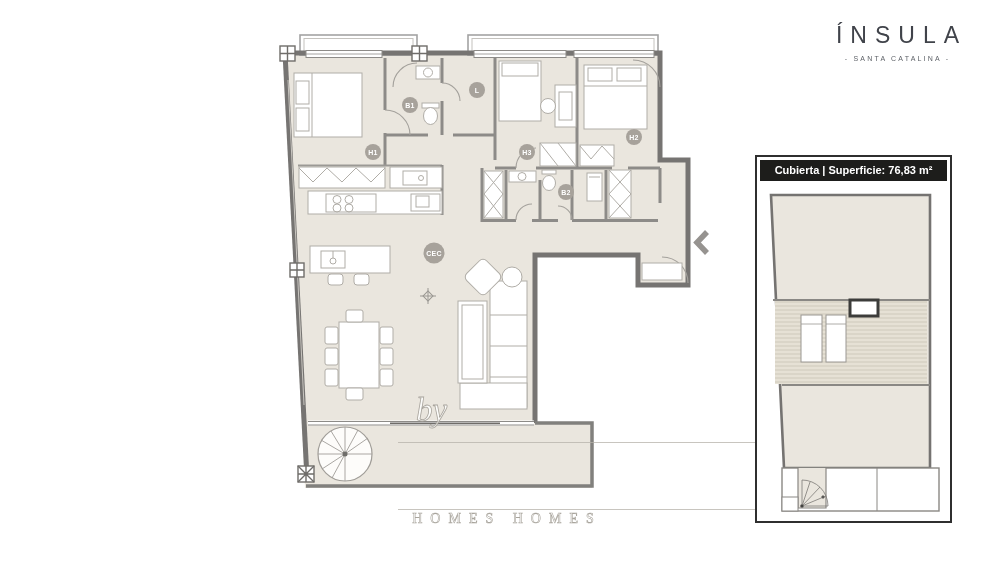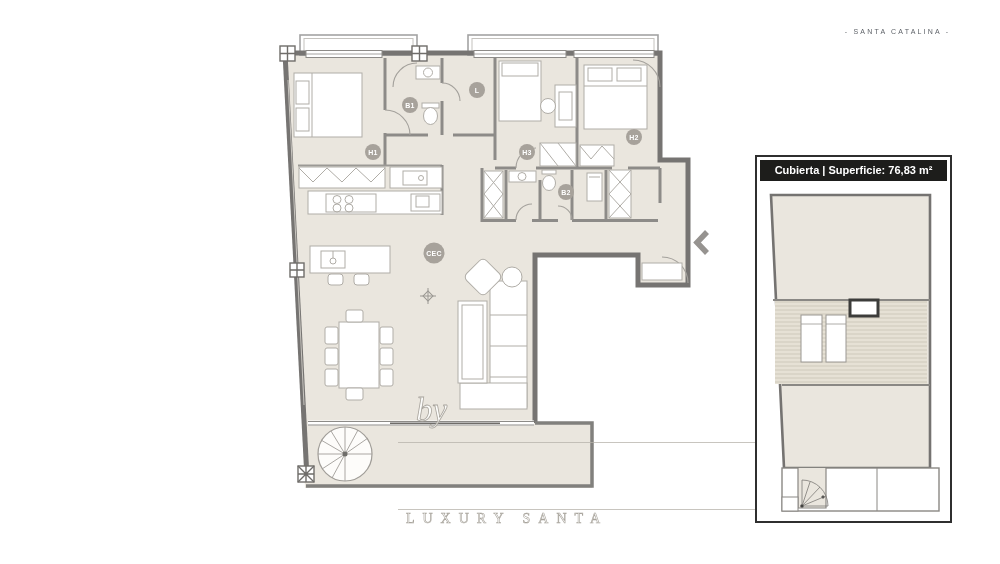--- a/index.html
+++ b/index.html
@@ -45,20 +45,21 @@
   .label-circle{fill:#a7a29b;}
   .label-text{fill:#ffffff;font-family:"Liberation Sans",sans-serif;font-size:7px;
               font-weight:bold;text-anchor:middle;letter-spacing:0.3px;}
 </style>
 </head>
 <body>
 
 <div class="stage">
 
   <div class="brand">
+    <div class="brand-name">ÍNSULA</div>
     <div class="brand-tagline">- SANTA CATALINA -</div>
   </div>
 
   <svg style="position:absolute;left:270px;top:25px;" width="440" height="480" viewBox="0 0 440 480">
 
     <polygon points="15,28 390,28 390,135 418,135 418,260 368,260 368,230 265,230 265,398 322,398 322,463 35,463" fill="#eae6de"></polygon>
 
     <g>
       <rect x="30" y="10" width="117" height="20" fill="#ffffff" stroke="#a3a3a3" stroke-width="1.6"></rect>
       <rect x="34" y="13.5" width="109" height="13.5" fill="none" stroke="#c4c2be" stroke-width="1"></rect>
@@ -289,21 +290,21 @@
         <circle class="label-circle" cx="164" cy="228" r="10.5"></circle>
         <text class="label-text" x="164" y="230.5">CEC</text>
       </g>
     </g>
   </svg>
 
   <div class="watermark">
     <span class="wm-by">by</span>
     <div class="wm-line wm-line-top"></div>
     <div class="wm-line wm-line-bottom"></div>
-    <div class="wm-sub">LUXURY SANTA</div>
+    <div class="wm-sub">HOMES HOMES</div>
   </div>
 
   <div class="roof-panel">
     <div class="roof-panel-header">Cubierta | Superficie: 76,83 m²</div>
     <svg class="roof-plan" width="193" height="337" viewBox="0 0 193 337">
       <defs>
         <pattern id="deckstripes" width="6" height="4" patternUnits="userSpaceOnUse">
           <rect width="6" height="4" fill="#e6e1d5"></rect>
           <line x1="0" y1="2" x2="6" y2="2" stroke="#cfc9bb" stroke-width="1"></line>
         </pattern>

